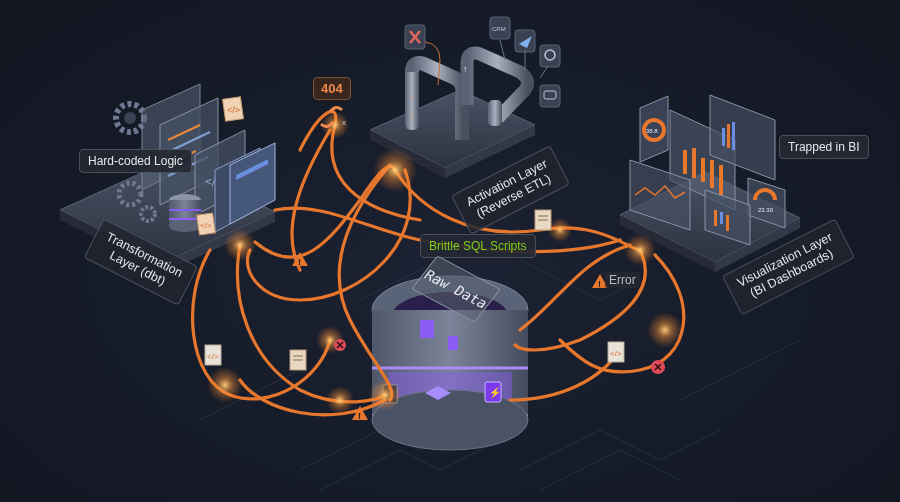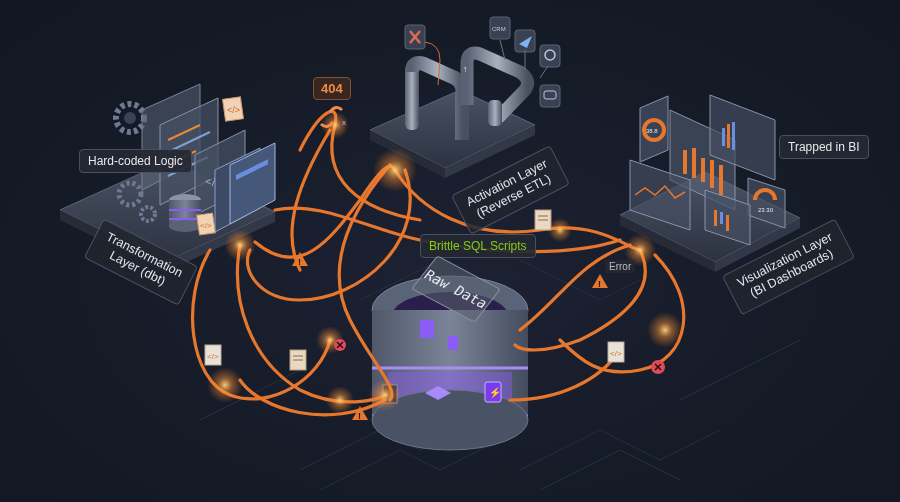--- a/index.html
+++ b/index.html
@@ -3,21 +3,21 @@
 <meta charset="utf-8">
 <style>
   html,body{margin:0;padding:0;background:#141a26;}
   body{width:900px;height:502px;overflow:hidden;position:relative;font-family:"Liberation Sans",sans-serif;}
   #stage{position:absolute;left:0;top:0;width:900px;height:502px;background:radial-gradient(ellipse at 50% 55%,#1c2233 0%,#151b27 55%,#121722 100%);}
   svg.scene{position:absolute;left:0;top:0;}
   .tag{position:absolute;background:rgba(36,40,50,0.92);border:1px solid #4a505c;border-radius:4px;color:#e6e8ec;font-size:12px;padding:4px 8px;white-space:nowrap;}
   .tag-warm{color:#84cc16;}
   .rot-label{position:absolute;color:#e4e7ee;font-size:12.5px;line-height:15px;text-align:center;background:rgba(32,36,46,0.85);border:1px solid #4a5060;border-radius:4px;padding:6px 10px;}
   .err404{position:absolute;left:313px;top:77px;background:rgba(60,40,30,0.9);border:1px solid #7a5236;border-radius:4px;color:#f08a4a;font-size:13px;font-weight:bold;padding:3px 7px;text-align:right;}
-  .err-inline{position:absolute;left:605px;top:260px;color:#b9bcc4;font-size:10px;background:rgba(40,40,48,0.8);padding:1px 4px;border-radius:2px;}
+  .err-inline{position:absolute;left:605px;top:272px;color:#b9bcc4;font-size:12px;background:rgba(40,40,48,0.8);padding:1px 4px;border-radius:2px;}
   .raw-label{position:absolute;left:420px;top:268px;width:70px;height:40px;transform:rotate(28deg) skewX(-10deg);background:rgba(90,96,112,0.55);border:1px solid #8a90a0;border-radius:3px;color:#e6e8f0;font-family:"DejaVu Sans Mono",monospace;font-size:14px;display:flex;align-items:center;justify-content:center;}
 </style>
 </head>
 <body>
 
 <div id="stage">
 
 <svg class="scene" width="900" height="502" viewBox="0 0 900 502">
   <defs>
     <radialGradient id="glow" cx="50%" cy="50%" r="50%">

